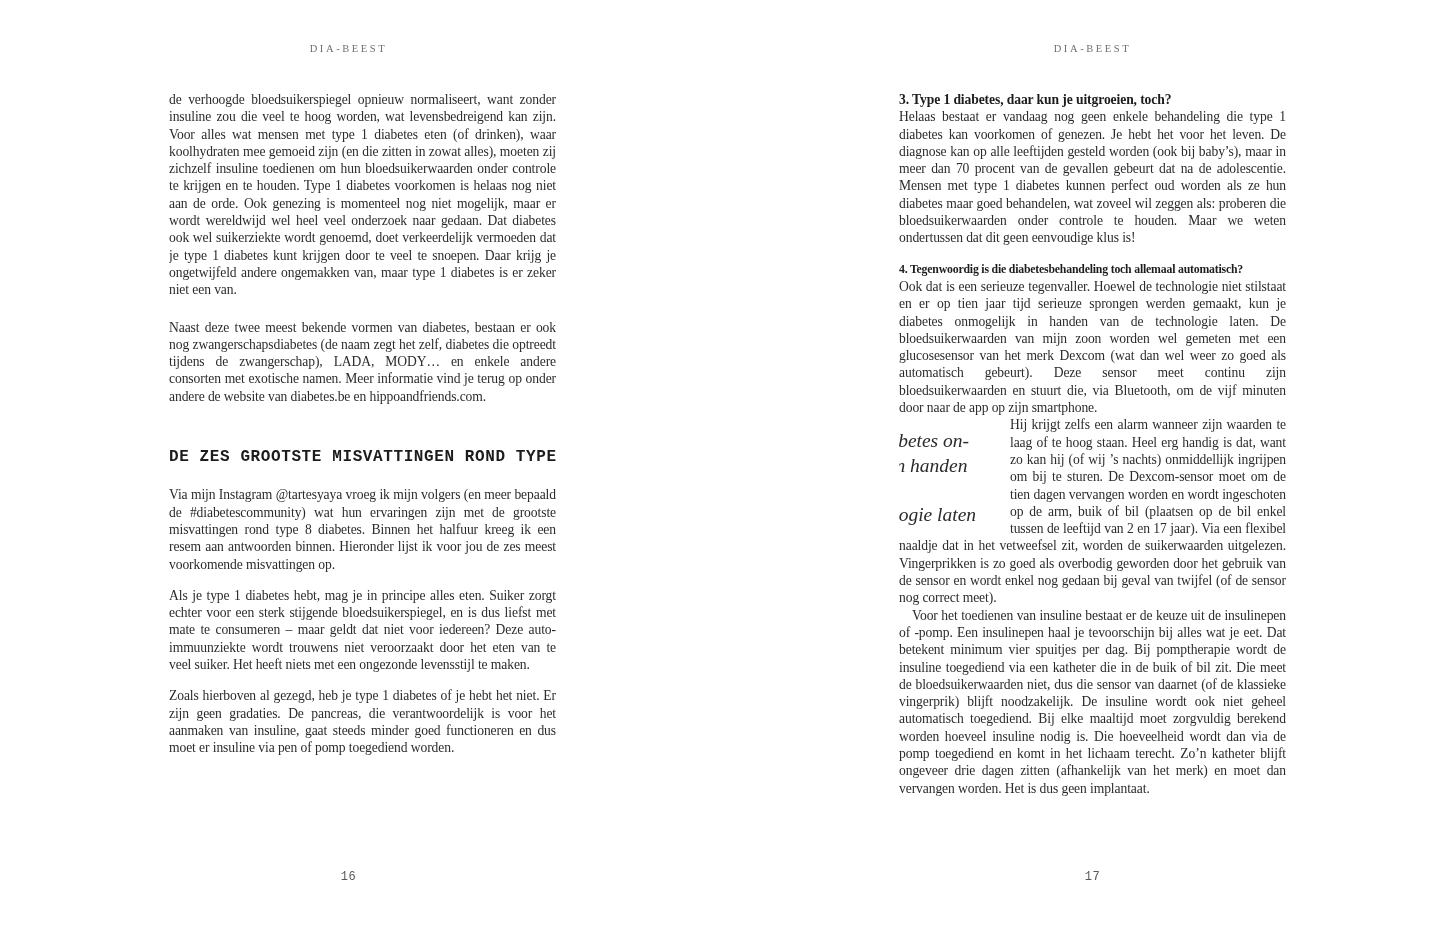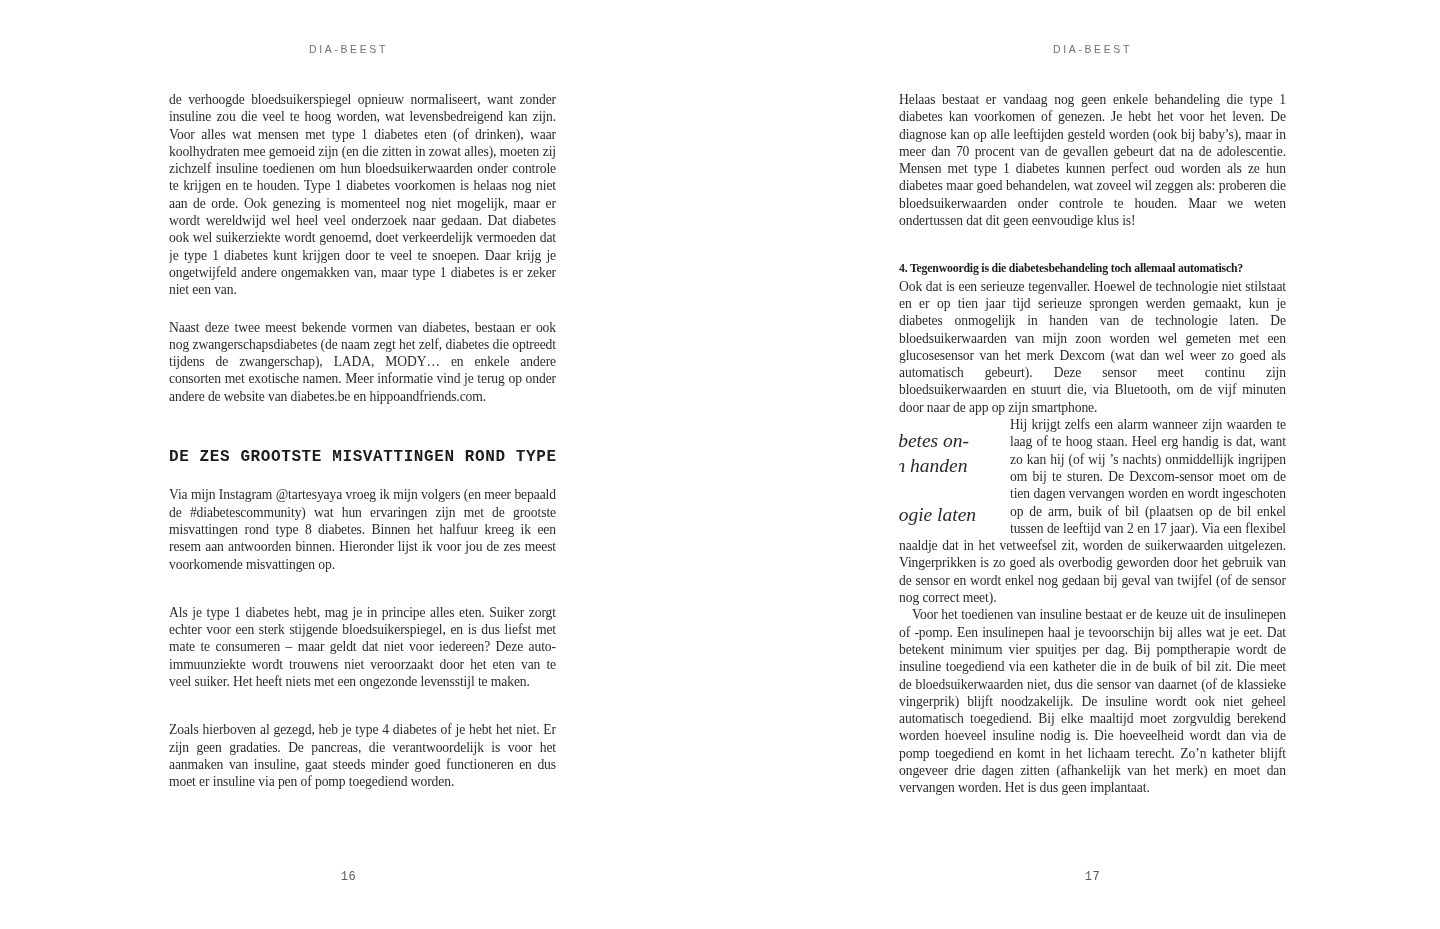--- a/index.html
+++ b/index.html
@@ -13,21 +13,21 @@
     position: relative;
     font-family: "Liberation Serif", "DejaVu Serif", serif;
     color: #2b2b2b;
     overflow: hidden;
   }
   .running-header {
     position: absolute;
     top: 43px;
     width: 387px;
     text-align: center;
-    font-family: Liberation Sans, sans-serif;
+    font-family: Liberation Serif, serif;
     font-size: 10.5px;
     letter-spacing: 2.6px;
     color: #6f6f6f;
   }
   .running-header.left  { left: 155px; }
   .running-header.right { left: 899px; }
 
   .page-column {
     position: absolute;
     top: 91px;
@@ -49,21 +49,21 @@
     font-family: Liberation Mono, monospace;
     font-weight: bold;
     font-size: 16px;
     letter-spacing: 0.6px;
     color: #1c1c1c;
     margin: 44px 0 5px 0;
     text-align: left;
     white-space: nowrap;
   }
 
-  .item { margin-top: 31px; }
+  .item { margin-top: 14px; }
   .item-heading {
     font-weight: bold;
     color: #1c1c1c;
     text-align: left;
     white-space: nowrap;
   }
   .item-heading.h-long {
     font-size: 11.8px;
     letter-spacing: -0.2px;
   }
@@ -111,26 +111,27 @@
   <div class="para no-gap">Naast deze twee meest bekende vormen van diabetes, bestaan er ook nog zwangerschapsdiabetes (de naam zegt het zelf, diabetes die optreedt tijdens de zwangerschap), LADA, MODY… en enkele andere consorten met exotische namen. Meer informatie vind je terug op onder andere de website van diabetes.be en hippoandfriends.com.</div>
 
   <div class="section-heading">DE ZES GROOTSTE MISVATTINGEN ROND TYPE 1 DIABETES</div>
   <div class="para no-gap">Via mijn Instagram @tartesyaya vroeg ik mijn volgers (en meer bepaald de #diabetescommunity) wat hun ervaringen zijn met de grootste misvattingen rond type 8 diabetes. Binnen het halfuur kreeg ik een resem aan antwoorden binnen. Hieronder lijst ik voor jou de zes meest voorkomende misvattingen op.</div>
 
   <div class="item">
     <div class="item-body">Als je type 1 diabetes hebt, mag je in principe alles eten. Suiker zorgt echter voor een sterk stijgende bloedsuikerspiegel, en is dus liefst met mate te consumeren – maar geldt dat niet voor iedereen? Deze auto-immuunziekte wordt trouwens niet veroorzaakt door het eten van te veel suiker. Het heeft niets met een ongezonde levensstijl te maken.</div>
   </div>
 
   <div class="item">
-    <div class="item-body">Zoals hierboven al gezegd, heb je type 4 diabetes of je hebt het niet. Er zijn geen gradaties. De pancreas, die verantwoordelijk is voor het aanmaken van insuline, gaat steeds minder goed functioneren en dus moet er insuline via pen of pomp toegediend worden.</div>
+    <div class="item-body">Zoals hierboven al gezegd, heb je type 1 diabetes of je hebt het niet. Er zijn geen gradaties. De pancreas, die verantwoordelijk is voor het aanmaken van insuline, gaat steeds minder goed functioneren en dus moet er insuline via pen of pomp toegediend worden.</div>
   </div>
 </div>
 
 <div class="page-column right">
   <div>
+    <div class="item-heading">3. Type 1 diabetes, daar kun je uitgroeien, toch?</div>
     <div class="item-body">Helaas bestaat er vandaag nog geen enkele behandeling die type 1 diabetes kan voorkomen of genezen. Je hebt het voor het leven. De diagnose kan op alle leeftijden gesteld worden (ook bij baby’s), maar in meer dan 70 procent van de gevallen gebeurt dat na de adolescentie. Mensen met type 1 diabetes kunnen perfect oud worden als ze hun diabetes maar goed behandelen, wat zoveel wil zeggen als: proberen die bloedsuikerwaarden onder controle te houden. Maar we weten ondertussen dat dit geen eenvoudige klus is!</div>
   </div>
 
   <div class="item">
     <div class="item-heading h-long">4. Tegenwoordig is die diabetesbehandeling toch allemaal automatisch?</div>
     <div class="item-body">Ook dat is een serieuze tegenvaller. Hoewel de technologie niet stilstaat en er op tien jaar tijd serieuze sprongen werden gemaakt, kun je diabetes onmogelijk in handen van de technologie laten. De bloedsuikerwaarden van mijn zoon worden wel gemeten met een glucosesensor van het merk Dexcom (wat dan wel weer zo goed als automatisch gebeurt). Deze sensor meet continu zijn bloedsuikerwaarden en stuurt die, via Bluetooth, om de vijf minuten door naar de app op zijn smartphone.</div>
     <div class="item-body">
       <span class="pull-quote">
         <span class="pq-line">Je kan diabetes on-</span>
         <span class="pq-line">mogelijk in handen van</span>

